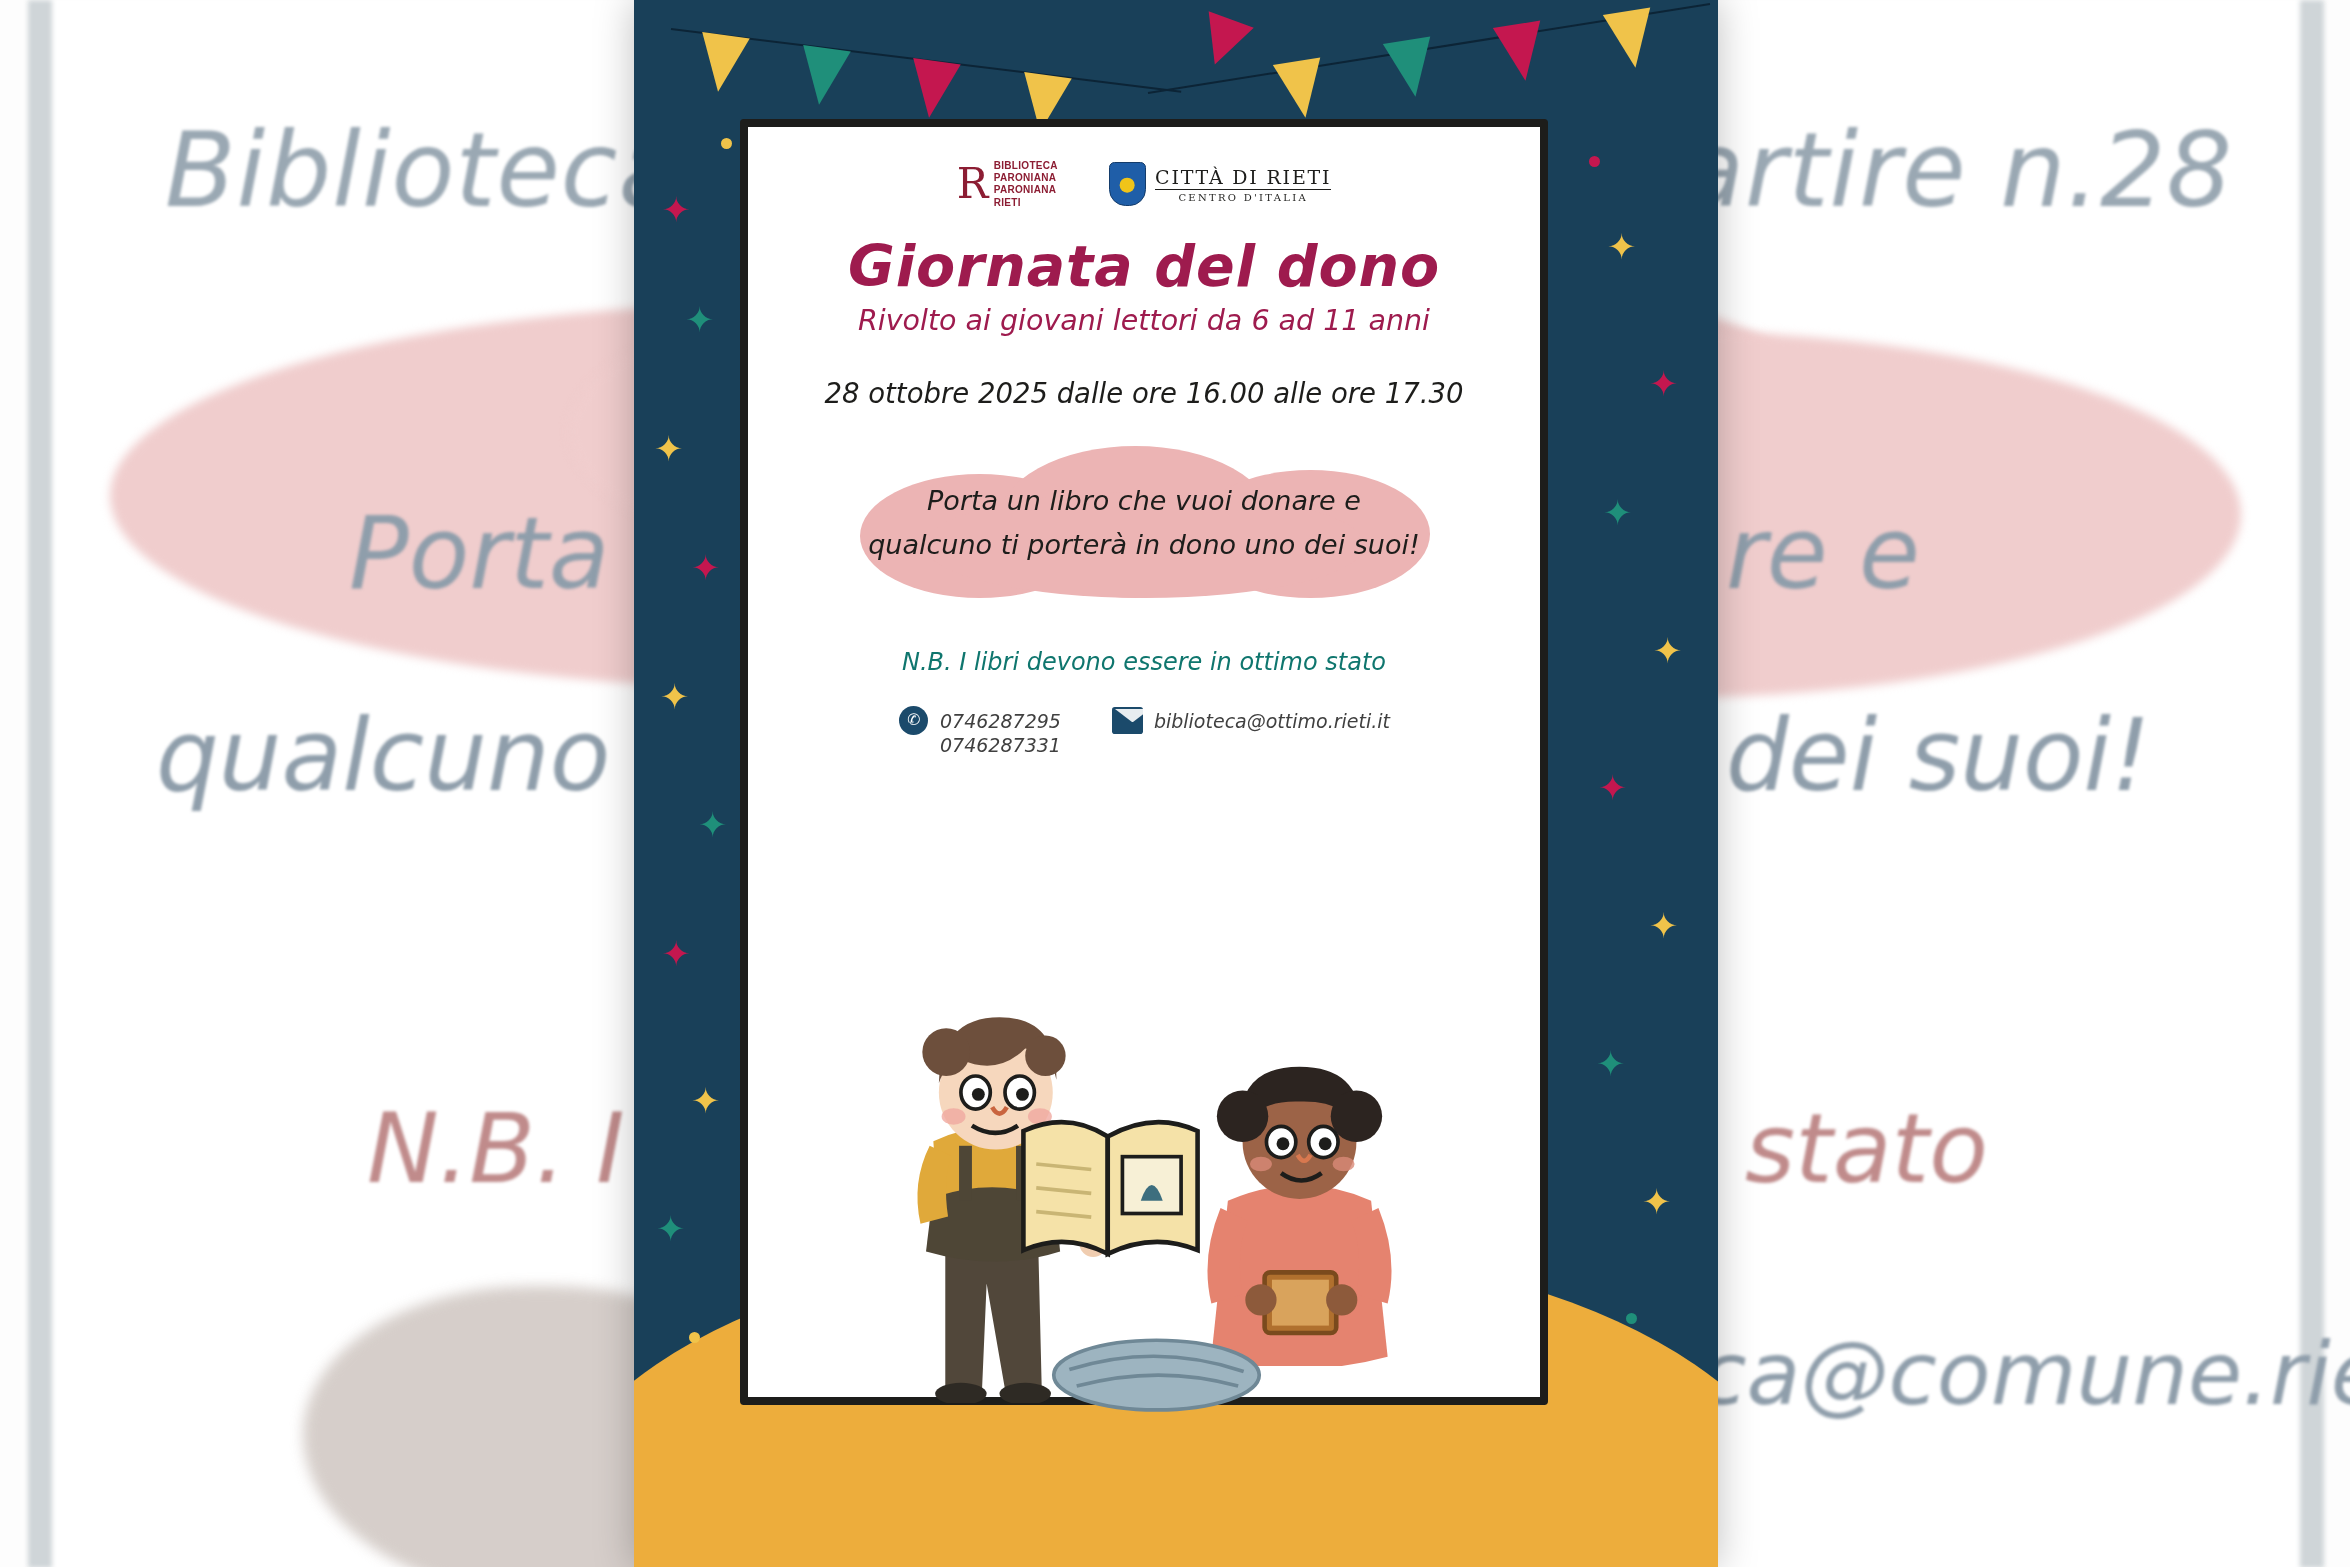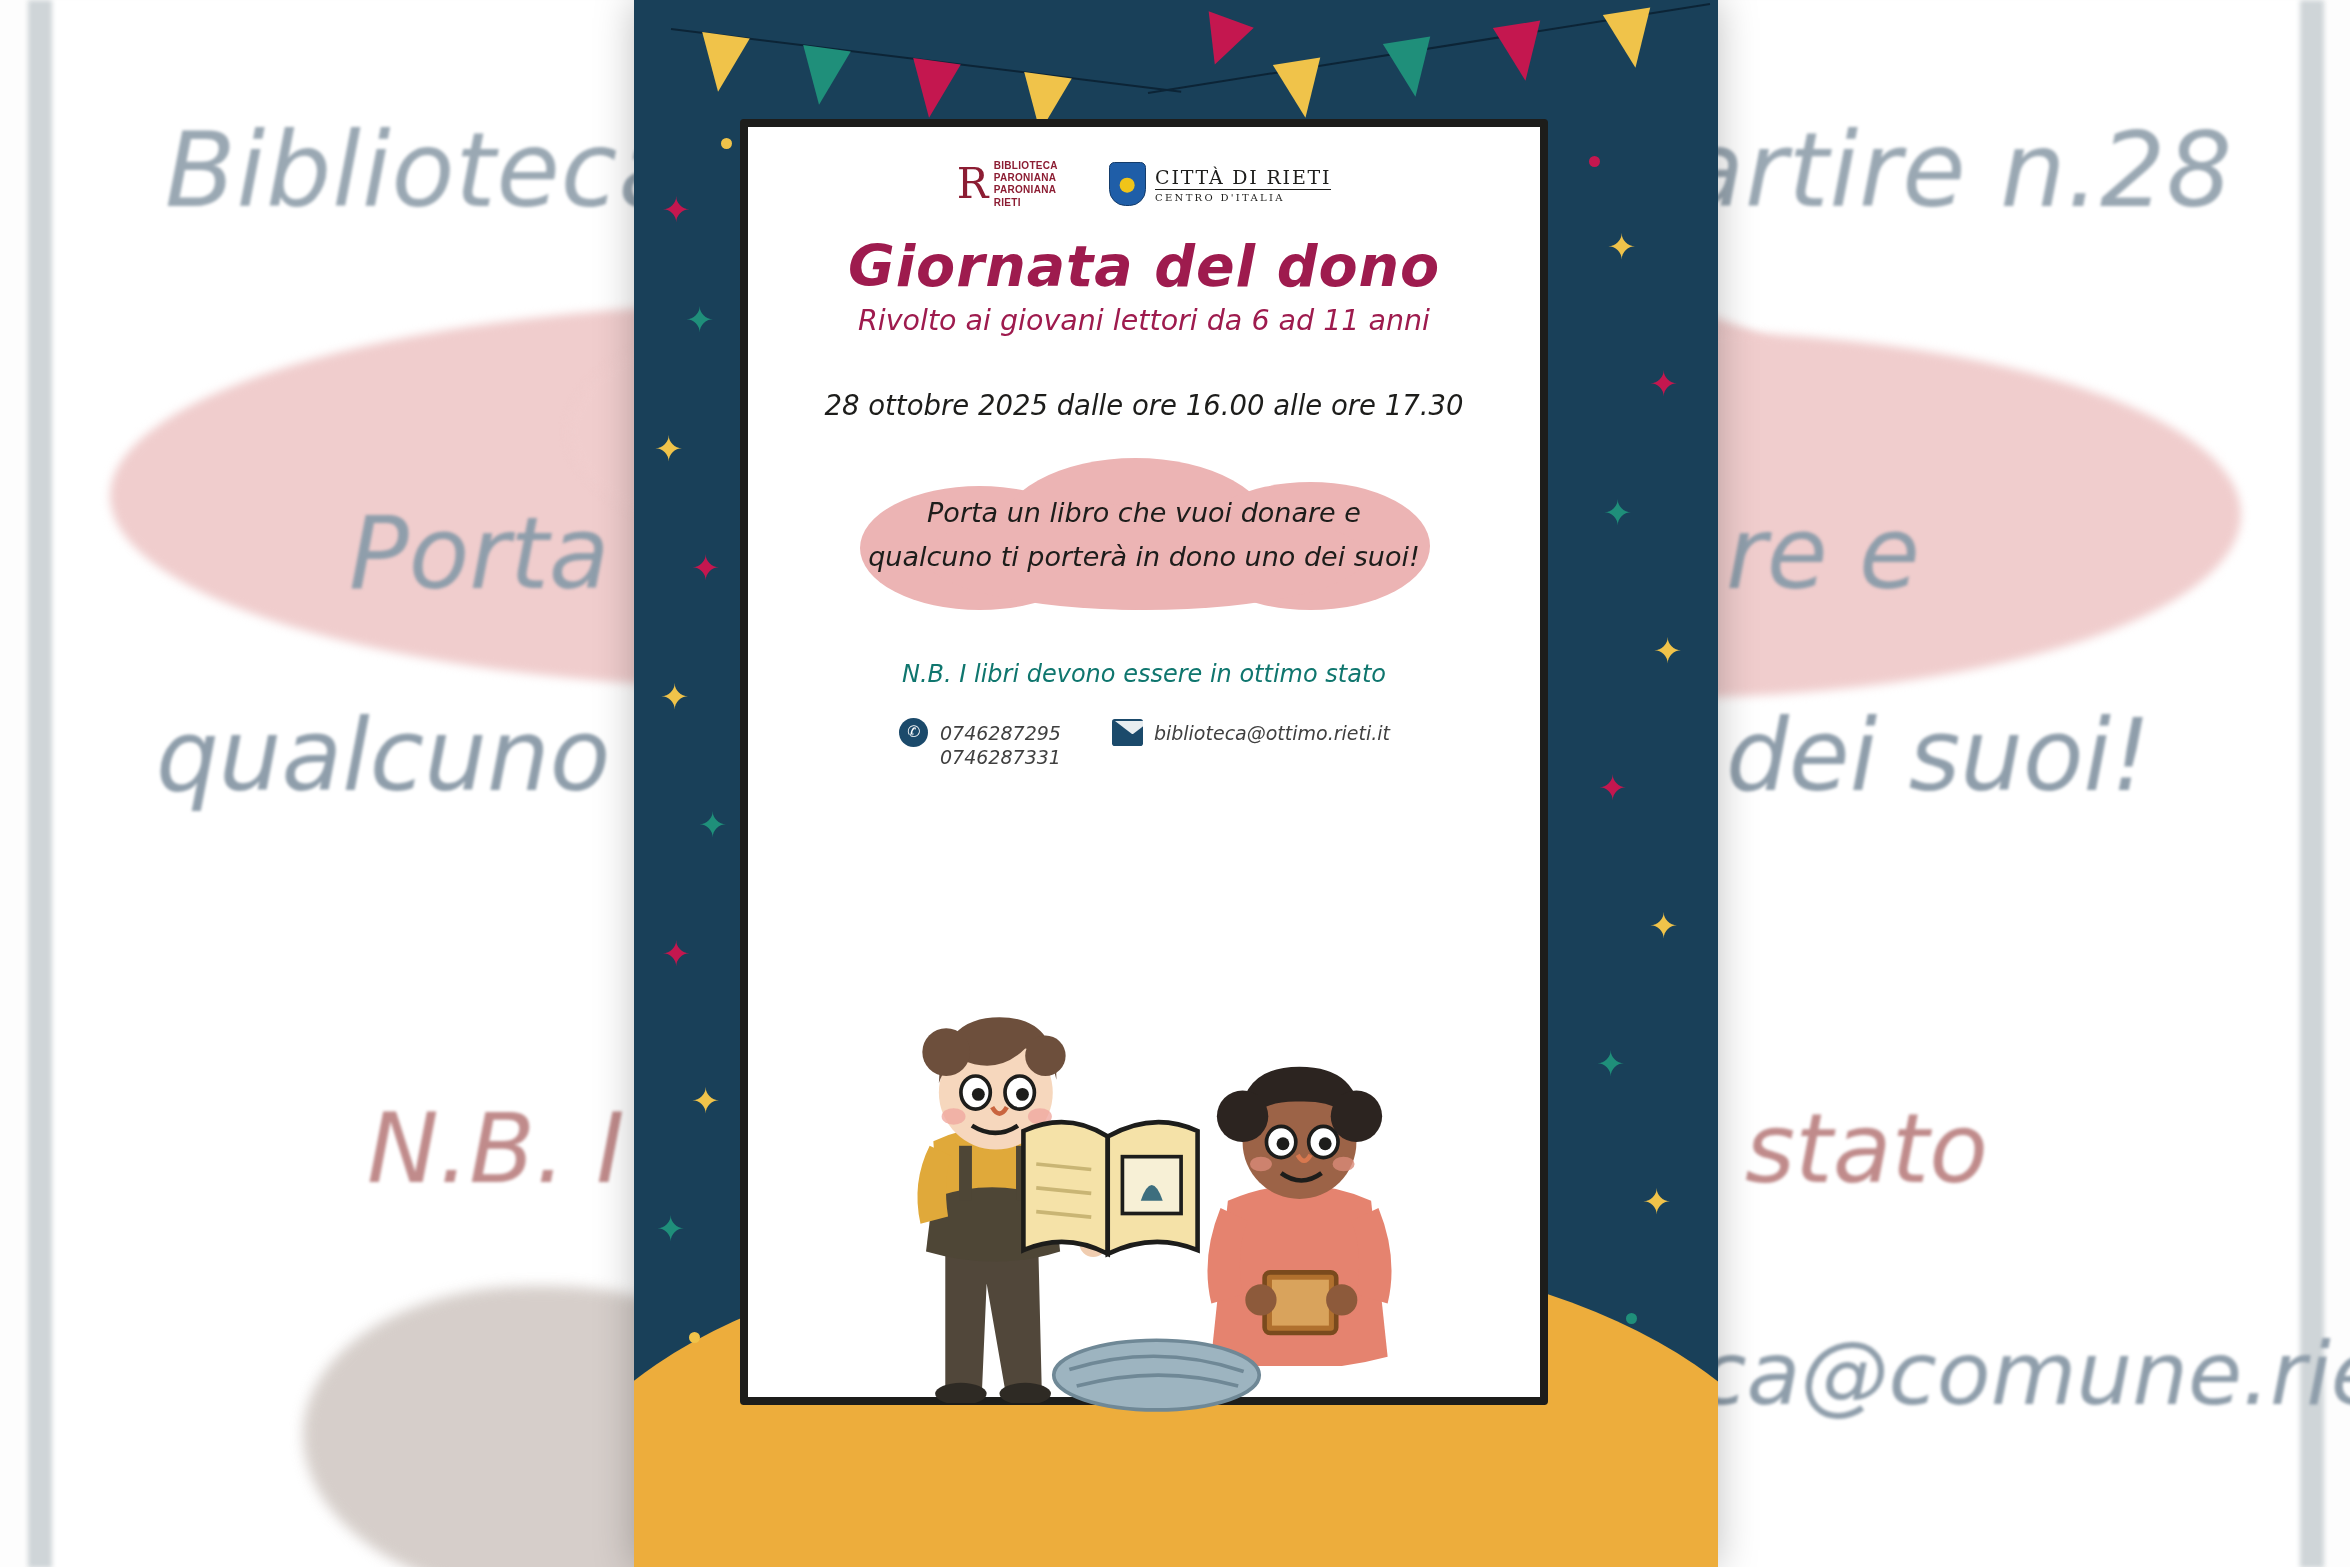--- a/index.html
+++ b/index.html
@@ -184,21 +184,21 @@
   }
   .crest:after {
     content: "";
     position: absolute;
     left: 50%; top: 52%;
     width: 14.7px; height: 14.7px;
     background: #f0c419;
     border-radius: 50%;
     transform: translate(-50%,-50%);
   }
-  .city-words { text-align: left; }
+  .city-words { text-align: center; }
   .city-words .l1 {
     font-family: "DejaVu Serif", serif;
     font-size: 19px;
     letter-spacing: 1.8px;
     color: #1d1d1b;
   }
   .city-words .l2 {
     font-family: "DejaVu Serif", serif;
     font-size: 10px;
     letter-spacing: 2.3px;
@@ -226,21 +226,21 @@
     color: #9e1b4e;
     margin-top: 5.5px;
   }
   .line-when, .line-where {
     text-align: center;
     font-family: "DejaVu Sans", sans-serif;
     font-style: italic;
     font-size: 27.5px;
     color: #1d1d1b;
   }
-  .line-when { margin-top: 52px; }
+  .line-when { margin-top: 40px; }
   .line-where { margin-top: 40px; }
 
   .cloud-box {
     position: relative;
     margin: 37px auto 0;
     width: 569px;
     height: 152px;
   }
   .cloud-box .blob {
     position: absolute;

